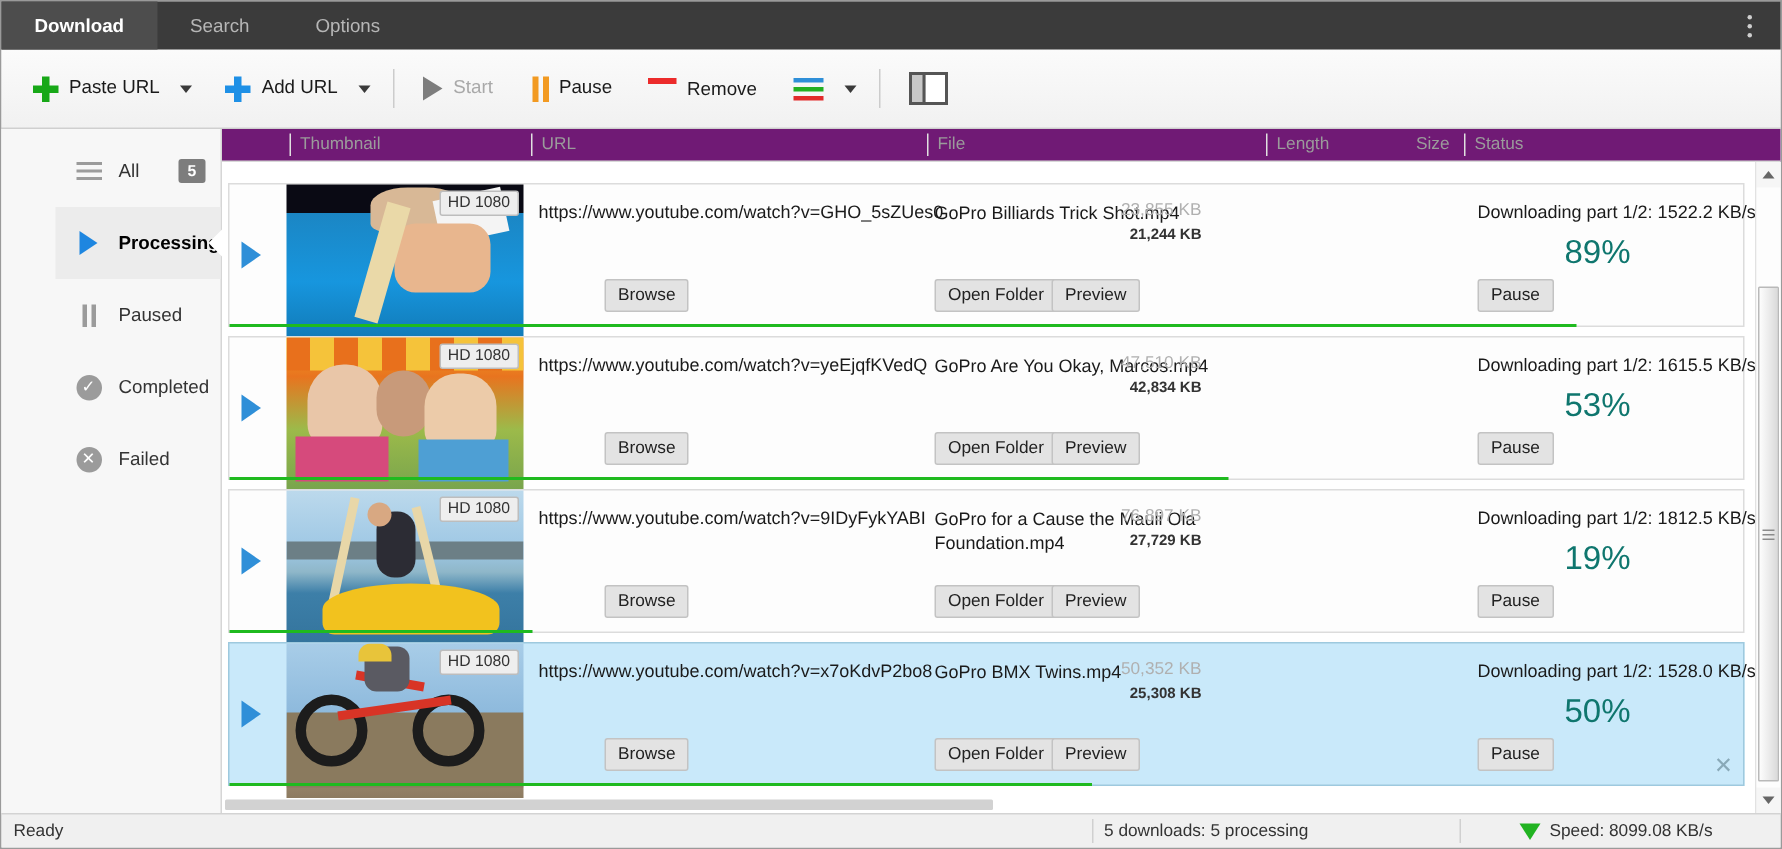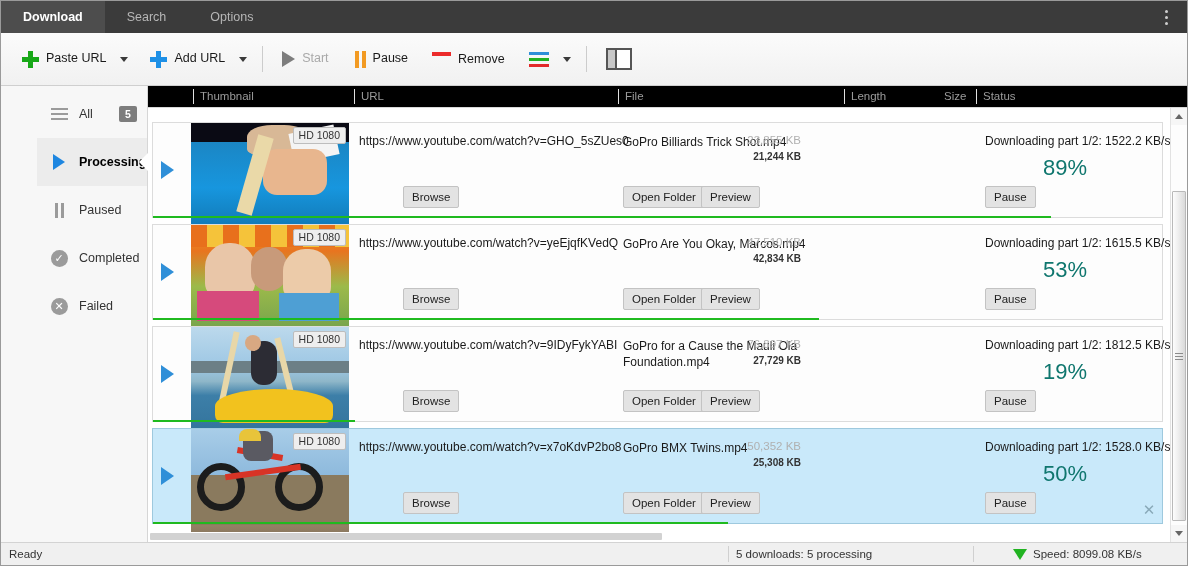--- a/index.html
+++ b/index.html
@@ -115,21 +115,21 @@
   .tri-blue{ width:0;height:0;border-left:12px solid #1e86e0;
     border-top:8px solid transparent;border-bottom:8px solid transparent; }
   .pbars{ display:flex;gap:3px; }
   .pbars i{ width:3px;height:15px;background:#9b9b9b;display:block; }
   .circ{ width:17px;height:17px;border-radius:50%;background:#9b9b9b;color:#fff;
     display:flex;align-items:center;justify-content:center;font-size:11px;line-height:1; }
 
   
   .listwrap{ flex:1 1 auto; min-width:0; display:flex; flex-direction:column; position:relative; background:#fff; }
   .colhead{
-    flex:0 0 22px; height:22px; background:#000000; border-bottom:1px solid #d8d8d8;
+    flex:0 0 22px; height:22px; background:#701a75; border-bottom:1px solid #d8d8d8;
     display:flex; align-items:center; color:#9b9b9b; font-size:11.5px; position:relative;
   }
   .ch{ position:absolute; top:3px; padding-left:6px; border-left:1px solid #e0e0e0; height:15px; line-height:15px; }
   .rows{ flex:1 1 auto; position:relative; overflow:hidden; }
 
   .row{
     position:absolute; left:4px; right:24px;
     border:1px solid #dcdcdc; background:#fdfdfd;
     height:96px;
   }

